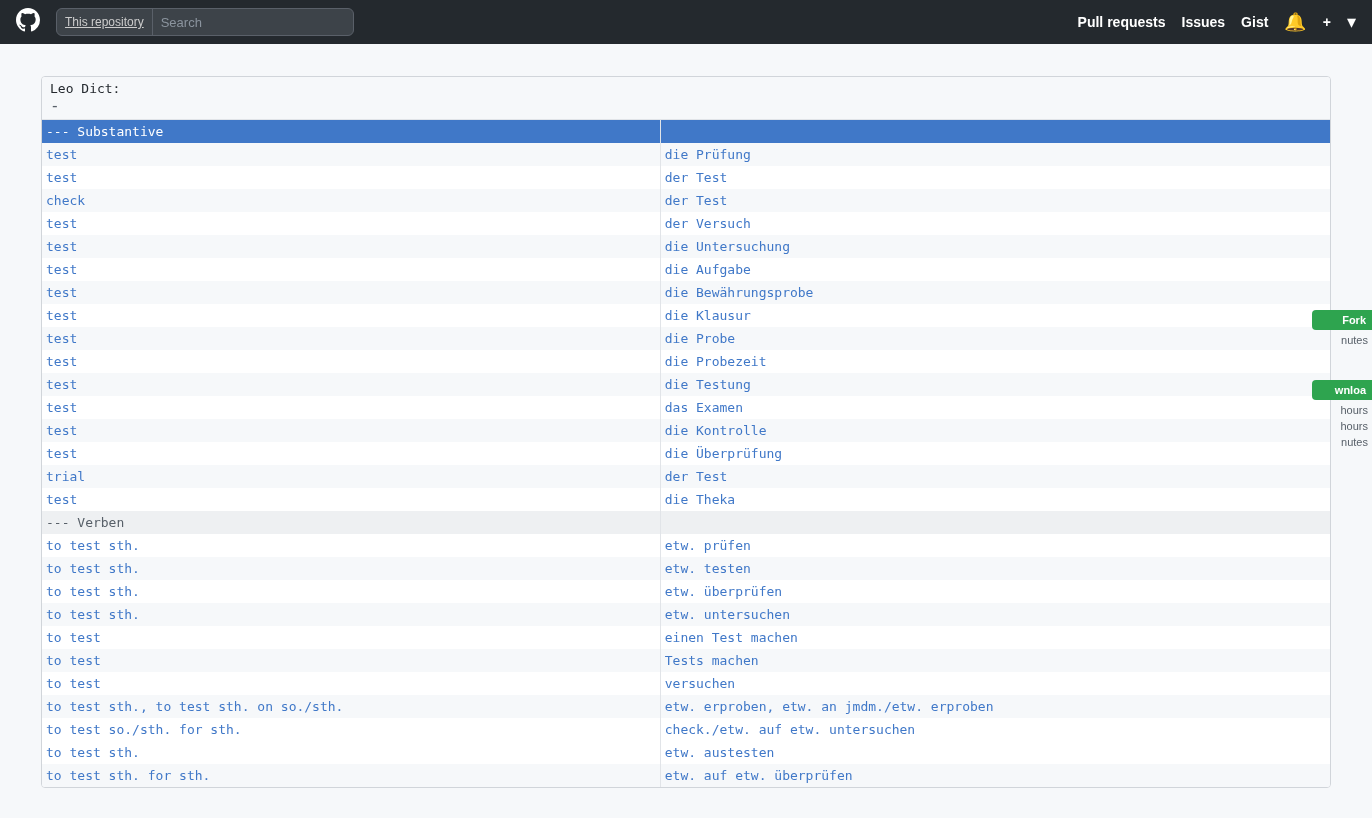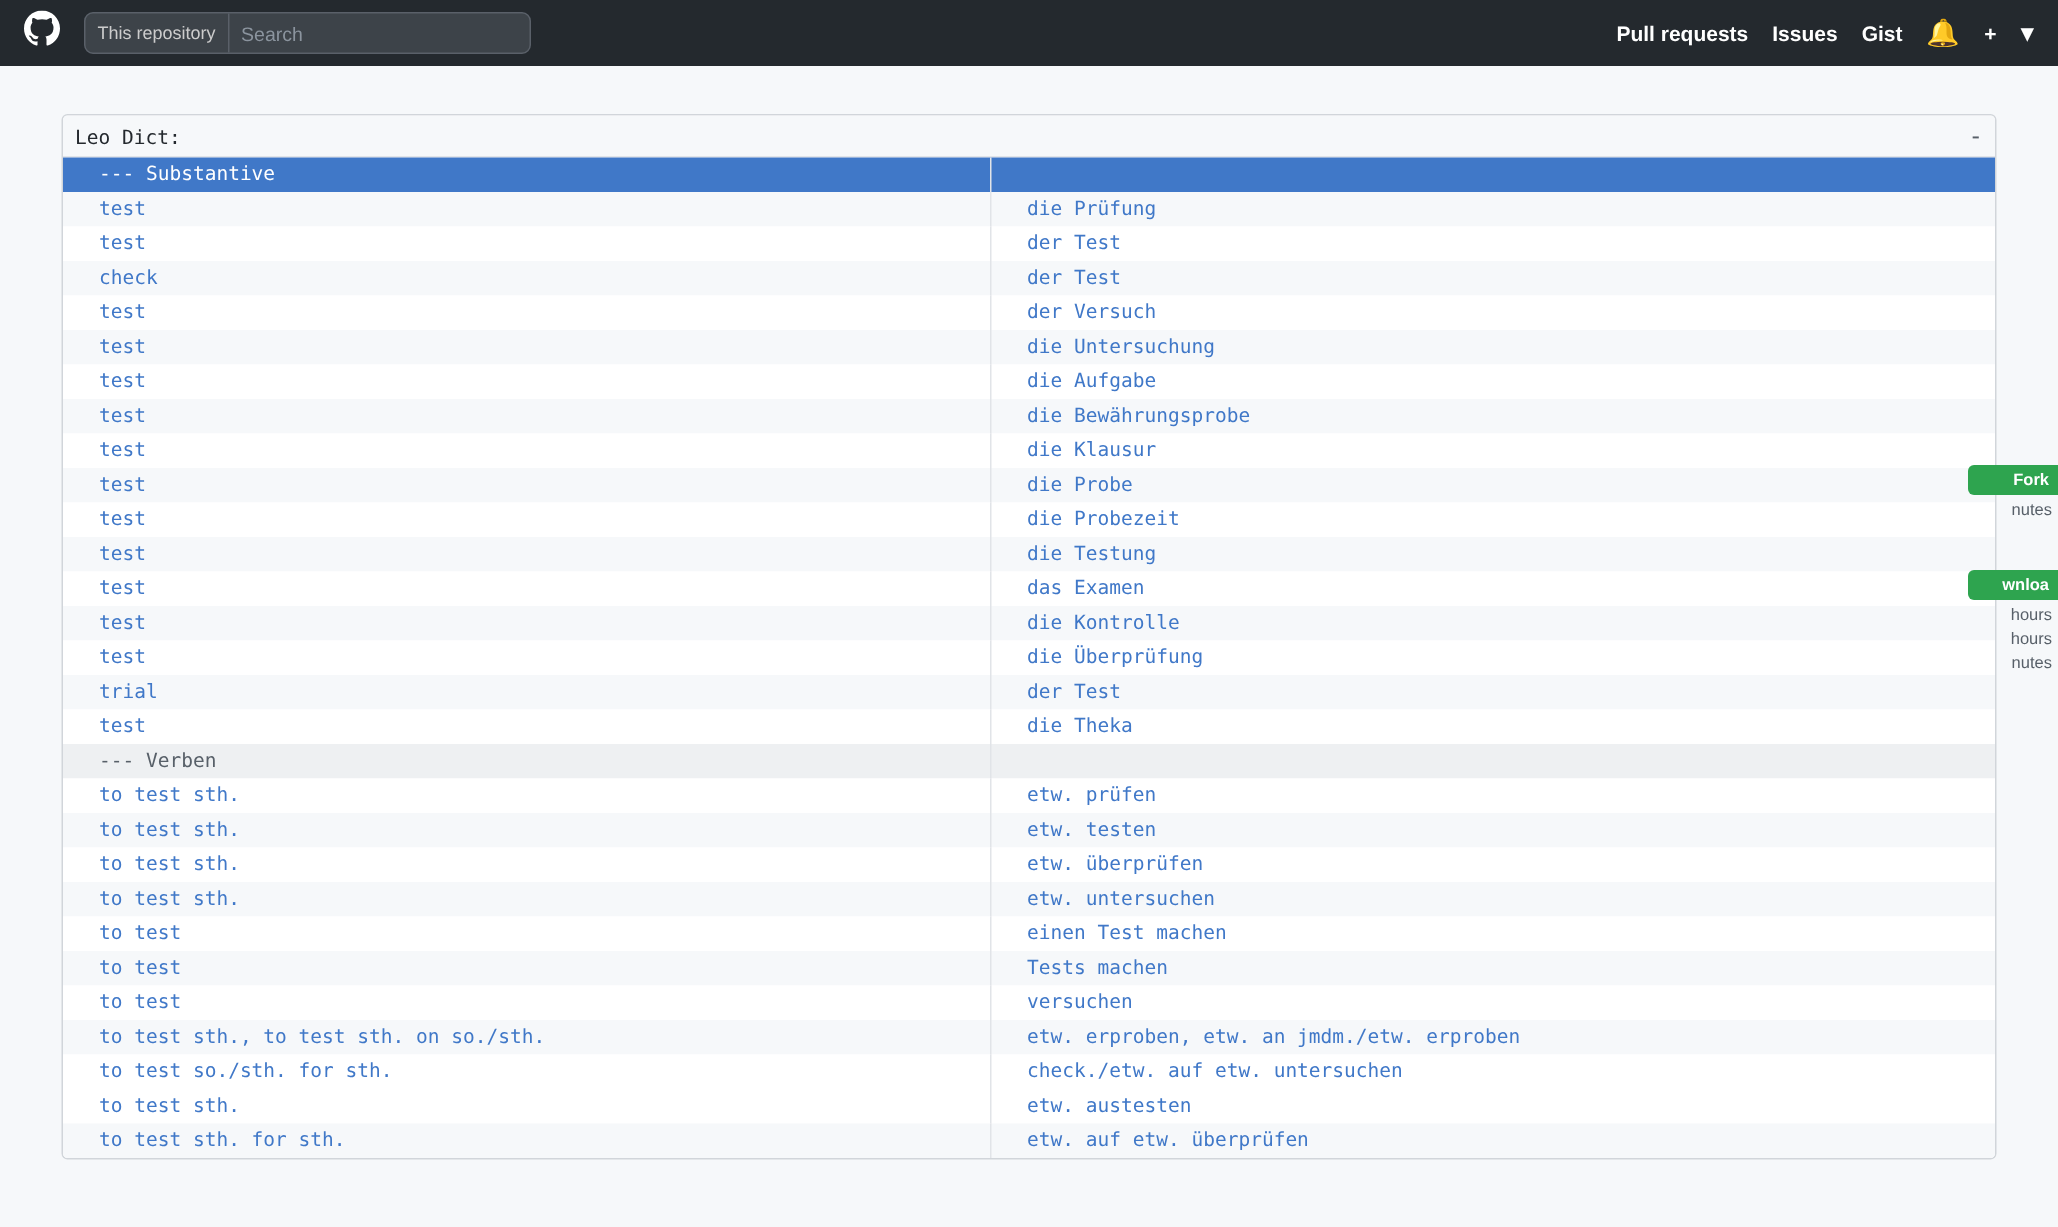--- a/index.html
+++ b/index.html
@@ -37,20 +37,21 @@
     }
     .navbar-search-scope {
       color: #ccc;
       font-size: 12px;
       padding: 0 8px;
       border-right: 1px solid #5a6069;
       height: 100%;
       display: flex;
       align-items: center;
       cursor: pointer;
+      text-decoration: underline;
     }
     .navbar-search-input {
       background: transparent;
       border: none;
       outline: none;
       color: #ccc;
       font-size: 13px;
       padding: 0 8px;
       width: 200px;
     }
@@ -96,24 +97,25 @@
       max-width: 1290px;
       font-family: monospace;
       font-size: 13px;
       overflow: hidden;
       position: relative;
     }
 
     .leo-popup-header {
       display: flex;
       justify-content: space-between;
-      align-items: flex-end;
+      align-items: flex-start;
       padding: 4px 8px;
       border-bottom: 1px solid #e1e4e8;
       background: #f6f8fa;
+      flex-direction: column;
     }
 
     .leo-popup-close {
       cursor: pointer;
       color: #586069;
       font-size: 16px;
     }
 
     .leo-table {
       width: 100%;
@@ -136,21 +138,21 @@
       background: #4078c8;
       color: white;
     }
 
     .leo-table tr.section-row {
       background: #eef0f2;
       color: #24292e;
     }
 
     .leo-table td {
-      padding: 2px 24px;
+      padding: 2px 4px;
       vertical-align: middle;
       color: #4078c8;
       white-space: nowrap;
     }
 
     .leo-table tr.section-header td {
       color: white;
     }
 
     .leo-table tr.section-row td {

